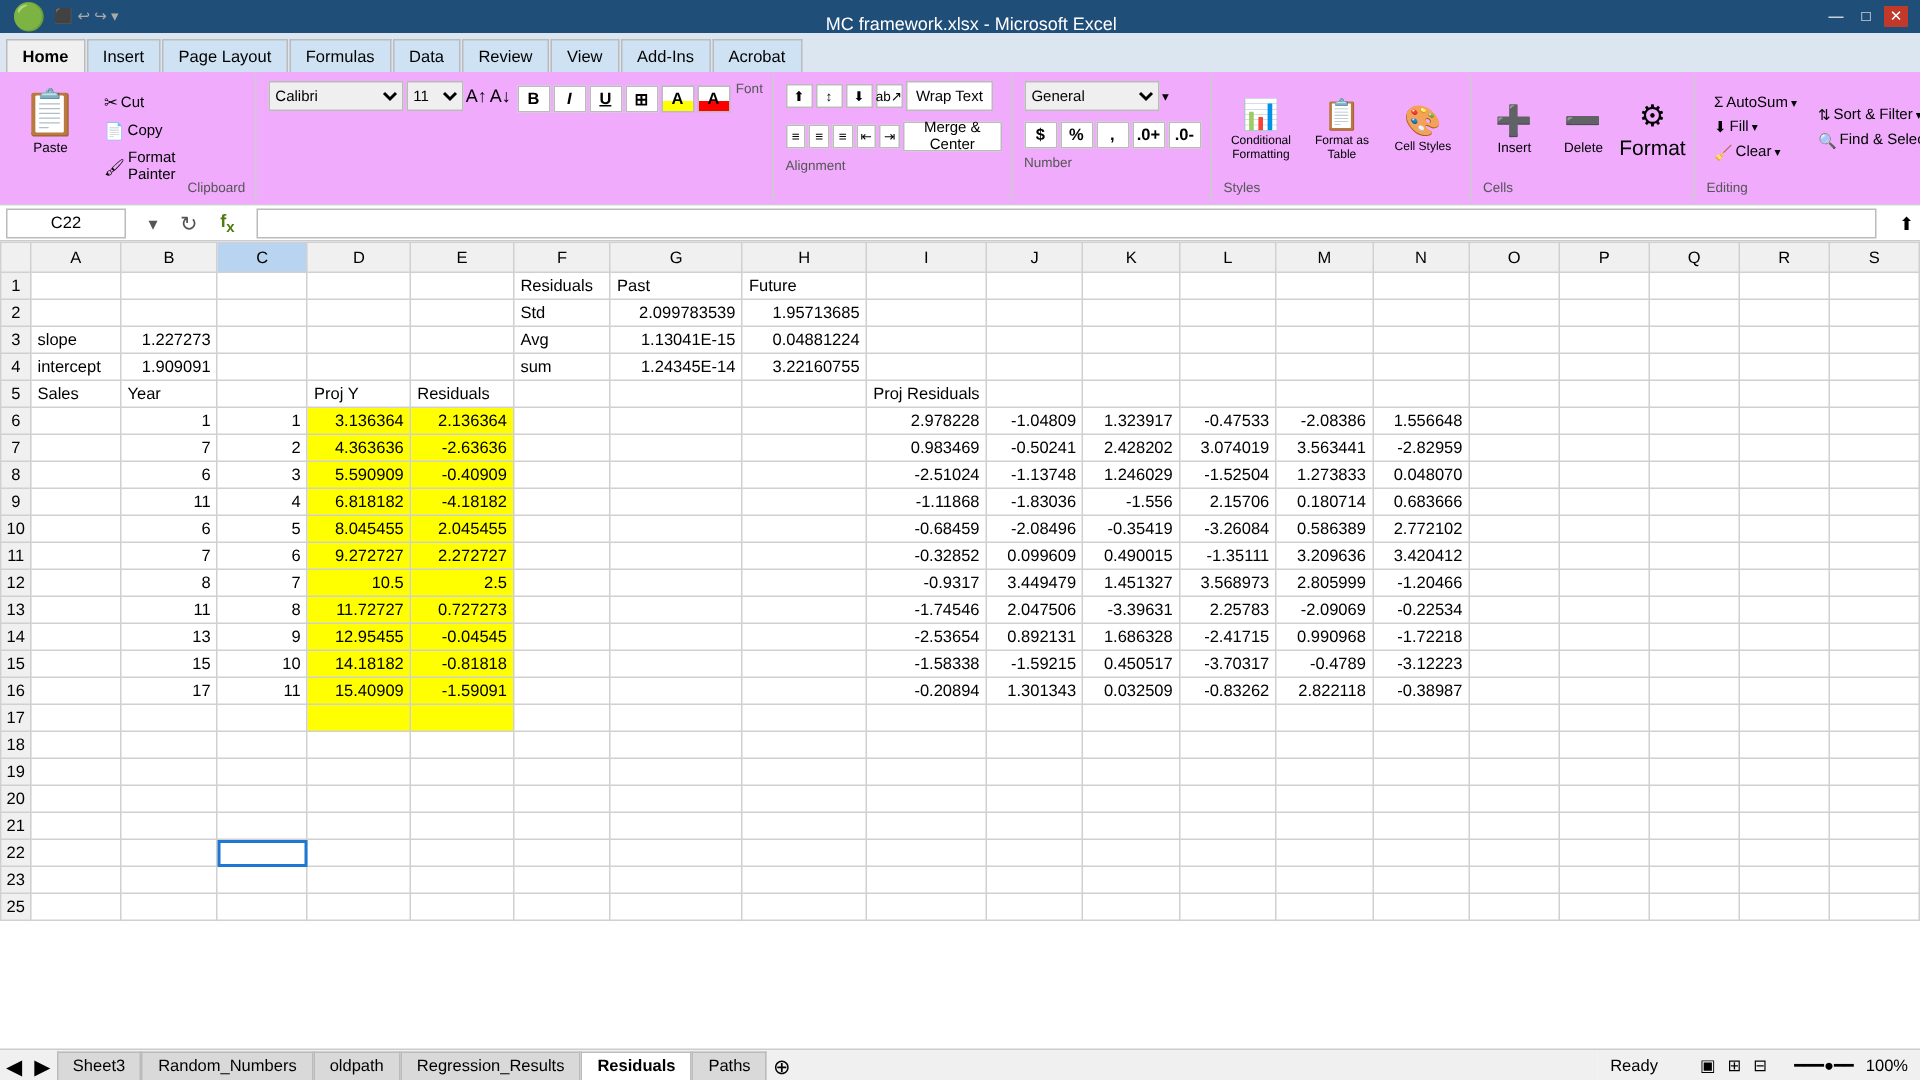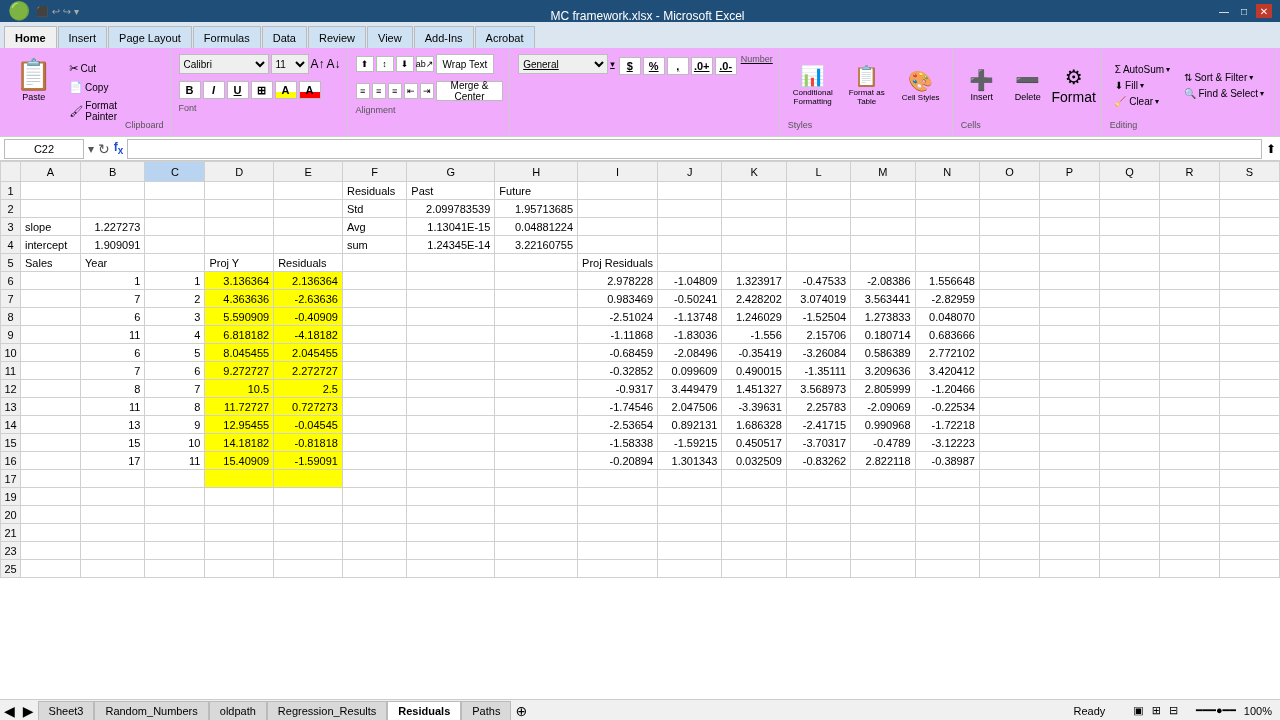--- a/index.html
+++ b/index.html
@@ -20,21 +20,21 @@
     #ribbon-content { display: flex; padding: 2px 4px; height: 88px; gap: 2px; }
     
     .r-btn { display: flex; flex-direction: column; align-items: center; cursor: pointer; padding: 2px 4px; border: 1px solid transparent; border-radius: 2px; font-size: 9px; min-width: 30px; }
     .r-btn-small { display: flex; align-items: center; cursor: pointer; padding: 1px 3px; border: 1px solid transparent; border-radius: 2px; font-size: 10px; }
     
     
     .font-select { width: 90px; height: 20px; font-size: 10px; border: 1px solid #bbb; }
     .size-select { width: 38px; height: 20px; font-size: 10px; border: 1px solid #bbb; }
     
     
-    #formula-bar { display: flex; align-items: center; height: 24px; border-bottom: 1px solid #ccc; background: white; padding: 0 4px; gap: 4px; }
+    #formula-bar { display: flex; align-items: center; height: 24px; border-bottom: 1px solid #ccc; background: white; padding: 0 4px; gap: 15px; }
     #name-box { width: 80px; height: 20px; border: 1px solid #bbb; font-size: 11px; padding: 0 4px; text-align: center; }
     #formula-input { flex: 1; height: 20px; border: 1px solid #bbb; font-size: 11px; padding: 0 4px; }
     
     
     #sheet-container { display: flex; flex-direction: column; height: calc(720px - 22px - 114px - 24px - 22px); }
     
     
     #grid-wrapper { flex: 1; overflow: auto; position: relative; }
     
     table.grid { border-collapse: collapse; font-size: 11px; }
@@ -117,21 +117,21 @@
           <span style="font-size:10px;margin-left:2px;">Copy</span>
         </div>
         <div class="r-btn-small">
           <span style="font-size:11px;">🖌</span>
           <span style="font-size:10px;margin-left:2px;">Format Painter</span>
         </div>
       </div>
       <div class="section-label" style="align-self:flex-end;">Clipboard</div>
     </div>
 
-    <div class="ribbon-section" style="flex-direction:column;">
+    <div class="ribbon-section" style="flex-direction:row;">
       <div style="display:flex;gap:2px;align-items:center;">
         <select class="font-select">
           <option>Calibri</option>
         </select>
         <select class="size-select">
           <option>11</option>
         </select>
         <span style="cursor:pointer;font-size:12px;">A↑</span>
         <span style="cursor:pointer;font-size:12px;">A↓</span>
       </div>
@@ -158,21 +158,21 @@
         <button class="align-btn">≡</button>
         <button class="align-btn">≡</button>
         <button class="align-btn">≡</button>
         <button class="align-btn">⇤</button>
         <button class="align-btn">⇥</button>
         <button class="merge-btn">Merge &amp; Center</button>
       </div>
       <div class="section-label">Alignment</div>
     </div>
 
-    <div class="ribbon-section" style="flex-direction:row;text-decoration:underline;">
+    <div class="ribbon-section" style="flex-direction:column;">
       <div style="display:flex;align-items:center;gap:2px;">
         <select style="width:90px;height:20px;font-size:10px;border:1px solid #bbb;">
           <option>General</option>
         </select>
         <span style="font-size:9px;cursor:pointer;">▾</span>
       </div>
       <div style="display:flex;gap:2px;margin-top:3px;align-items:center;">
         <button class="format-btn">$</button>
         <button class="format-btn">%</button>
         <button class="format-btn">,</button>
@@ -252,21 +252,21 @@
       </div>
       <div class="section-label">Editing</div>
     </div>
   </div>
 </div>
 
 <div id="formula-bar">
   <input id="name-box" value="C22" style="width: 80px; height: 20px; border: 1px solid rgb(187, 187, 187); font-size: 11px; padding: 0px 4px; text-align: center;">
   <span style="color:#555;font-size:12px;">▾</span>
   <span style="color:#555;font-size:14px;cursor:pointer;">↻</span>
-  <span style="color:#1d4ed8;font-size:12px;font-weight:bold;">f<sub>x</sub></span>
+  <span style="color:#4d7c0f;font-size:12px;font-weight:bold;">f<sub>x</sub></span>
   <input id="formula-input" value="" style="flex: 1 1 0%; height: 20px; border: 1px solid rgb(187, 187, 187); font-size: 11px; padding: 0px 4px;">
   <span style="font-size:12px;cursor:pointer;">⬆</span>
 </div>
 
 <div id="sheet-container">
   <div id="grid-wrapper">
     <table class="grid">
       <thead>
         <tr>
           <th class="col-header" style="width:20px;"></th>
@@ -677,20 +677,42 @@
             <td class="cell"></td>
             <td class="cell"></td>
             <td class="cell"></td>
             <td class="cell"></td>
             <td class="cell"></td>
             <td class="cell"></td>
             <td class="cell"></td>
             <td class="cell"></td>
           </tr>
         <tr>
+            <td class="row-header">18</td>
+            <td class="cell"></td>
+            <td class="cell"></td>
+            <td class="cell"></td>
+            <td class="cell"></td>
+            <td class="cell"></td>
+            <td class="cell"></td>
+            <td class="cell"></td>
+            <td class="cell"></td>
+            <td class="cell"></td>
+            <td class="cell"></td>
+            <td class="cell"></td>
+            <td class="cell"></td>
+            <td class="cell"></td>
+            <td class="cell"></td>
+            <td class="cell"></td>
+            <td class="cell"></td>
+            <td class="cell"></td>
+            <td class="cell"></td>
+            <td class="cell"></td>
+          </tr>
+        <tr>
             <td class="row-header">19</td>
             <td class="cell"></td>
             <td class="cell"></td>
             <td class="cell"></td>
             <td class="cell"></td>
             <td class="cell"></td>
             <td class="cell"></td>
             <td class="cell"></td>
             <td class="cell"></td>
             <td class="cell"></td>
@@ -743,20 +765,42 @@
             <td class="cell"></td>
             <td class="cell"></td>
             <td class="cell"></td>
             <td class="cell"></td>
             <td class="cell"></td>
             <td class="cell"></td>
             <td class="cell"></td>
             <td class="cell"></td>
           </tr>
 
+        <tr>
+          <td class="row-header">22</td>
+          <td class="cell"></td>
+          <td class="cell"></td>
+          <td class="cell selected-cell"></td>
+          <td class="cell"></td>
+          <td class="cell"></td>
+          <td class="cell"></td>
+          <td class="cell"></td>
+          <td class="cell"></td>
+          <td class="cell"></td>
+          <td class="cell"></td>
+          <td class="cell"></td>
+          <td class="cell"></td>
+          <td class="cell"></td>
+          <td class="cell"></td>
+          <td class="cell"></td>
+          <td class="cell"></td>
+          <td class="cell"></td>
+          <td class="cell"></td>
+          <td class="cell"></td>
+        </tr>
         <tr>
             <td class="row-header">23</td>
             <td class="cell"></td>
             <td class="cell"></td>
             <td class="cell"></td>
             <td class="cell"></td>
             <td class="cell"></td>
             <td class="cell"></td>
             <td class="cell"></td>
             <td class="cell"></td>

